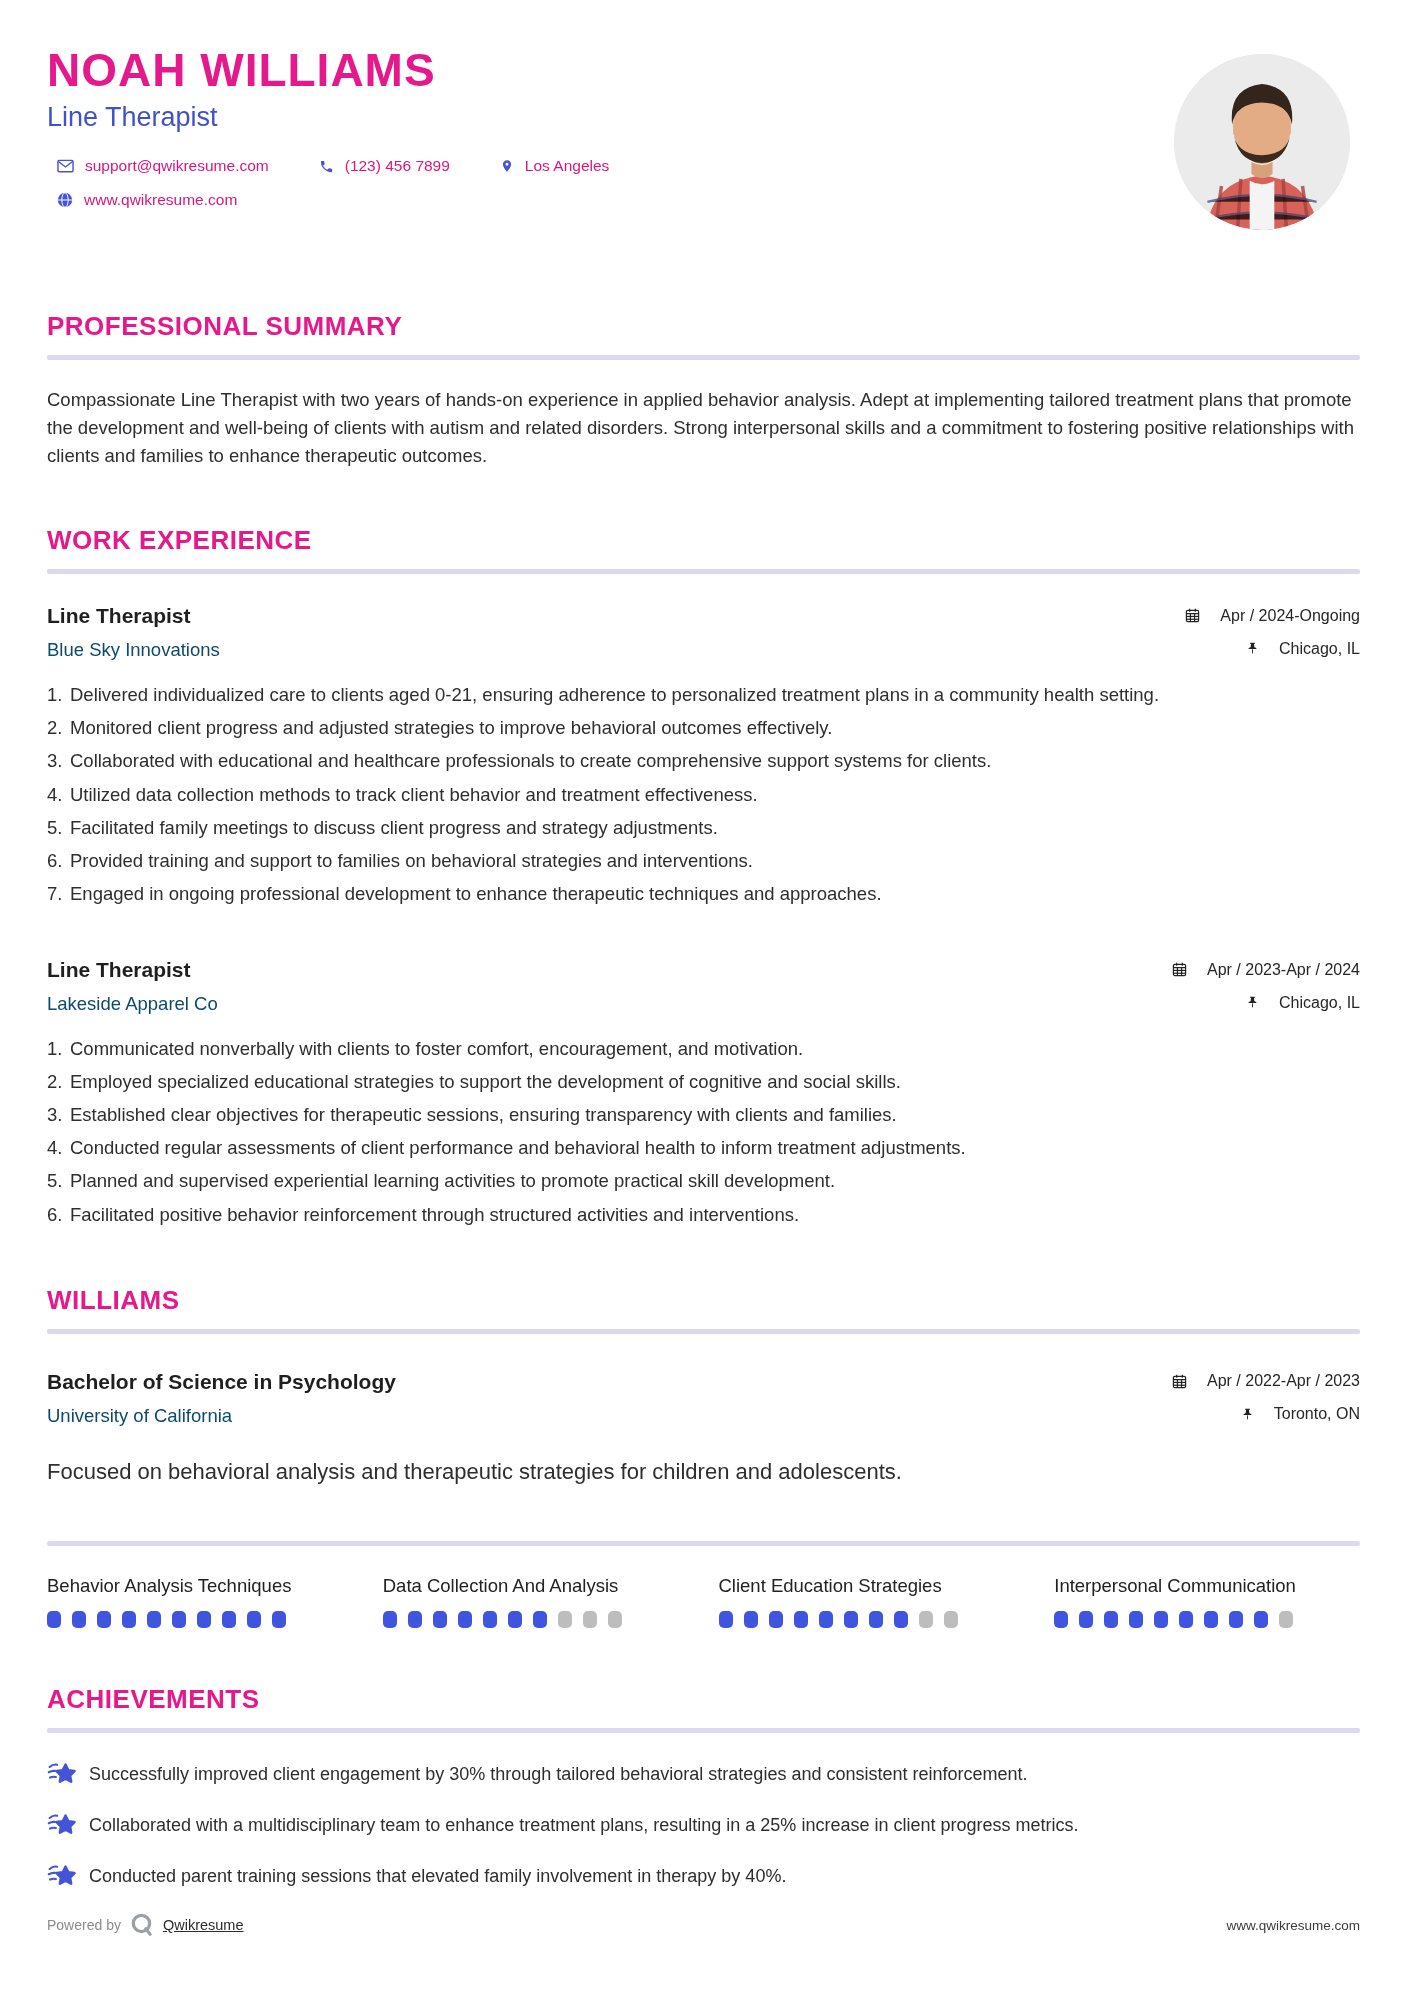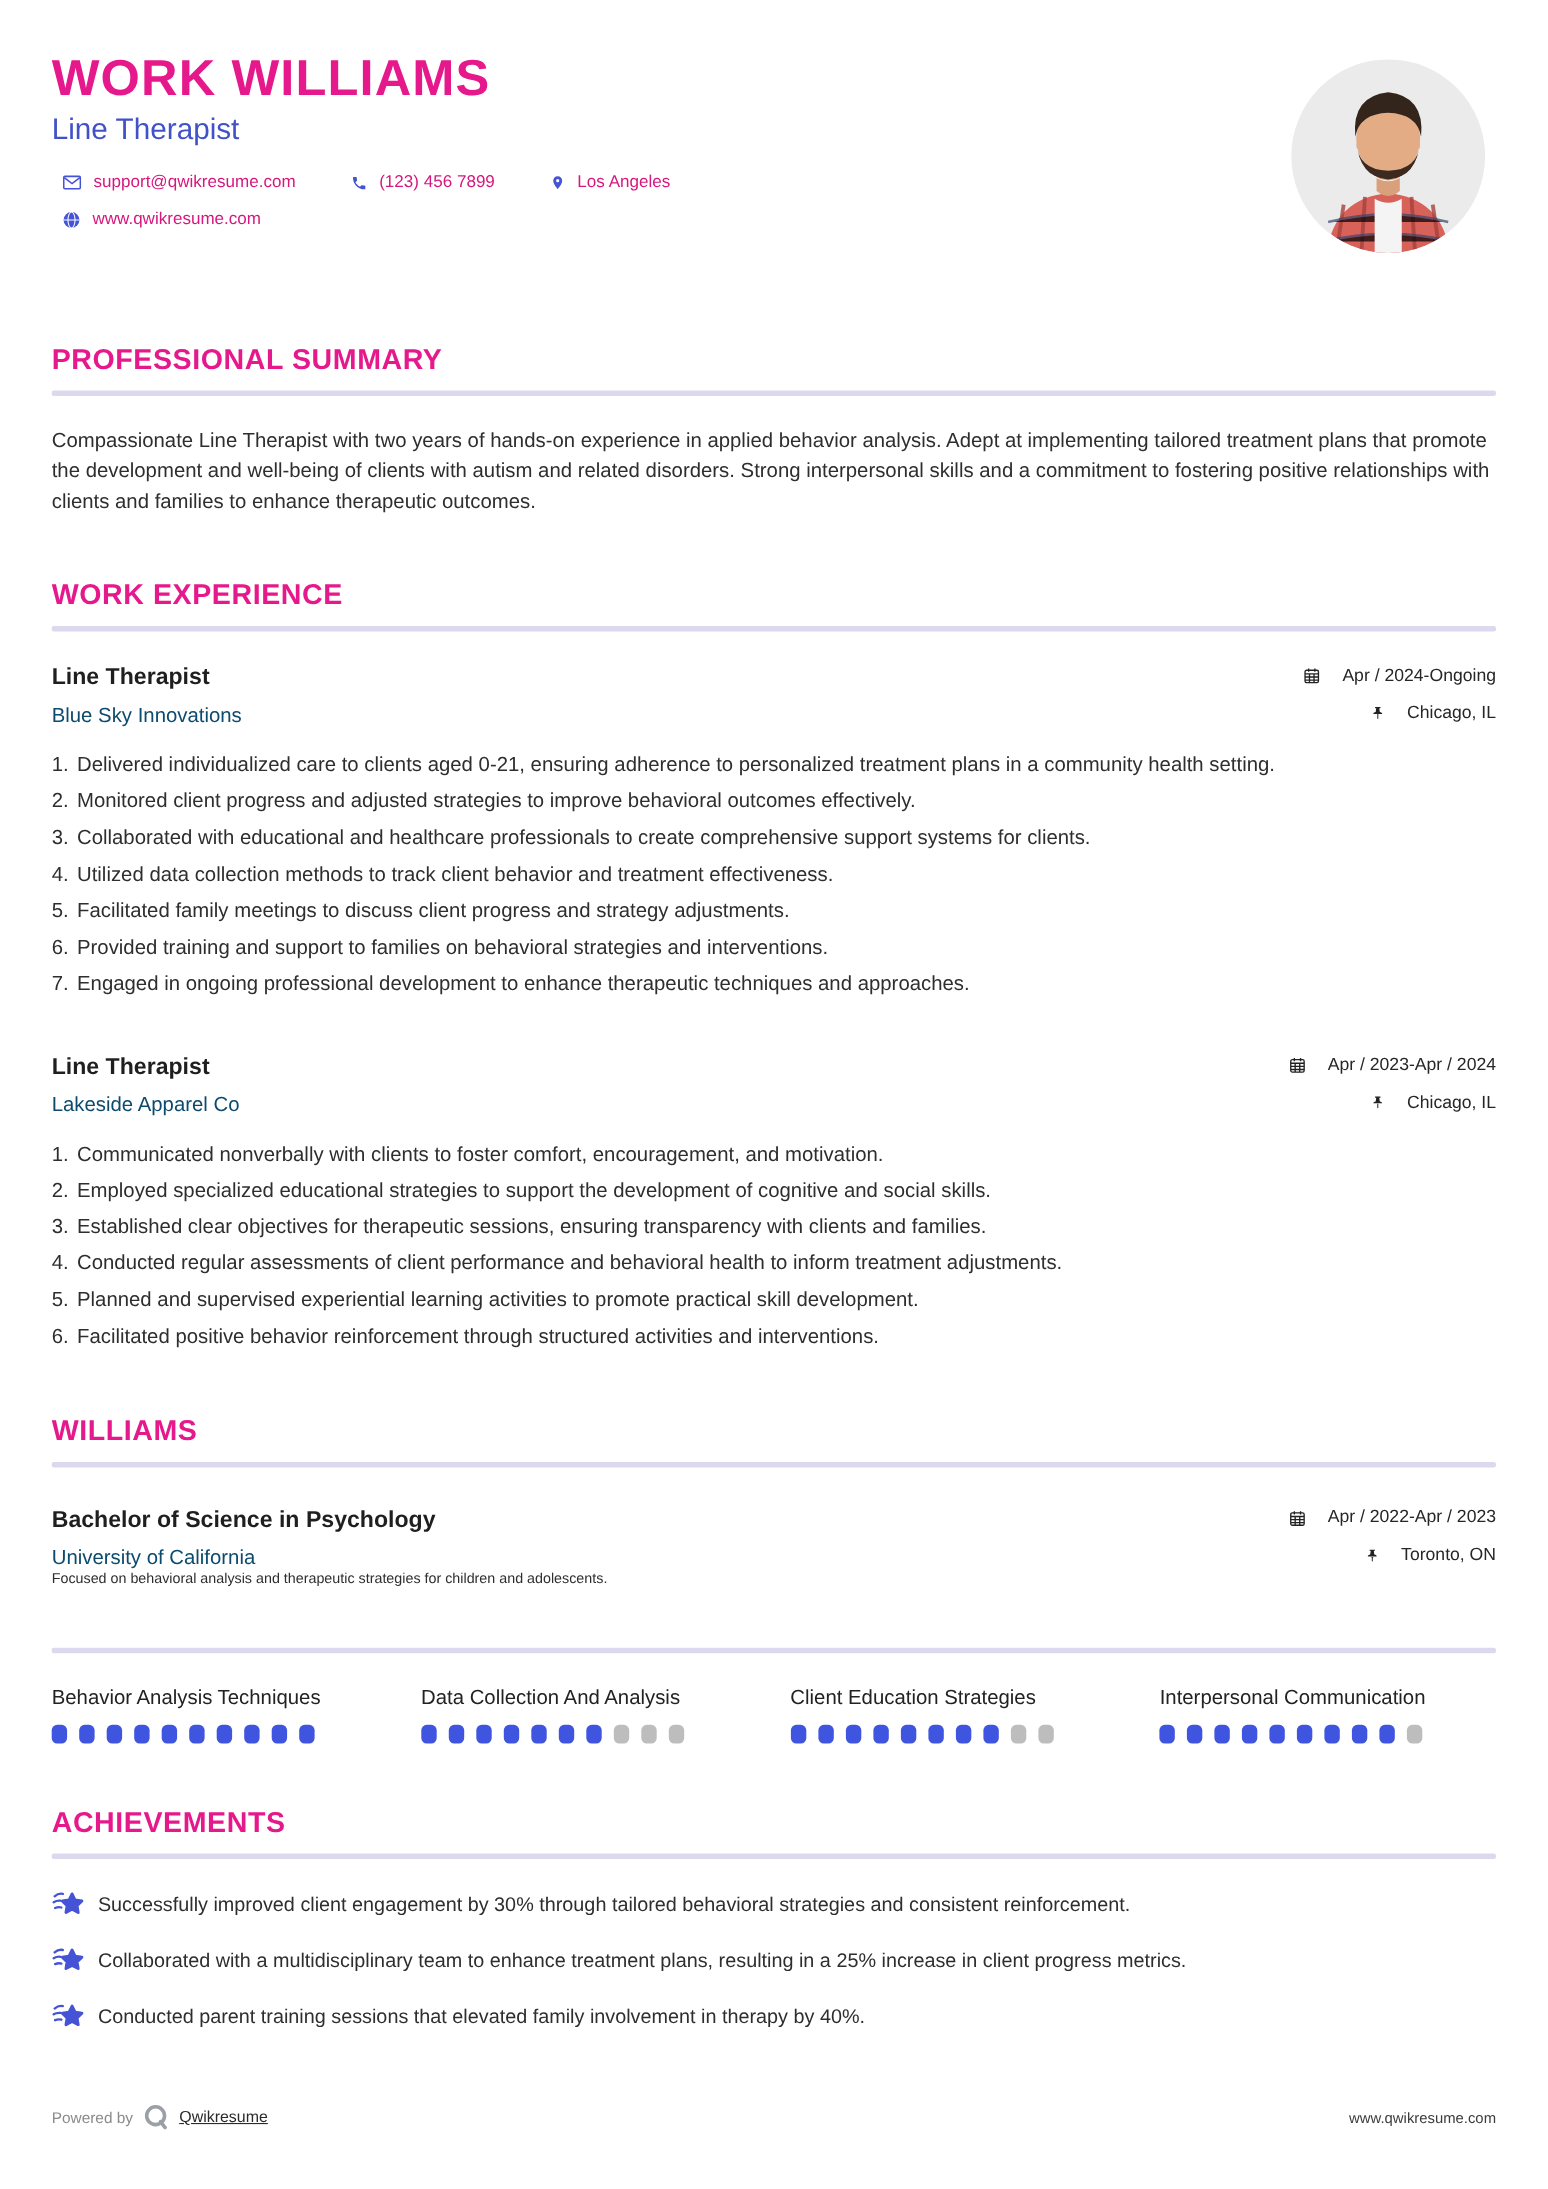--- a/index.html
+++ b/index.html
@@ -32,21 +32,21 @@
   .job:first-child { margin-top:30px; }
   .job + .job { margin-top:50px; }
   .row-split { display:flex; justify-content:space-between; align-items:baseline; }
   .job-title { font-size:21px; font-weight:700; color:#1f1f1f; }
   .company { font-size:18.5px; color:#0c4a6e; margin-top:11px; }
   .meta { display:flex; align-items:center; gap:20px; font-size:16px; color:#262626; white-space:nowrap; }
   .meta svg { display:block; }
   ol.bullets { margin-top:20px; list-style:none; }
   ol.bullets li { position:relative; padding-left:23px; font-size:18.5px; line-height:1.52; color:#2e2e2e; margin-top:5px; }
   ol.bullets li .num { position:absolute; left:0; top:0; }
-  .edu-desc { font-size:13px; color:#2e2e2e; margin-top:0; }
+  .edu-desc { font-size:22px; color:#2e2e2e; margin-top:32px; }
 
   
   .skills-grid { display:grid; grid-template-columns:repeat(4, 1fr); column-gap:30px; margin-top:28px; }
   .skill-label { font-size:18.5px; color:#222; line-height:1.35; }
   .dots { display:flex; gap:11px; margin-top:12px; }
   .dot { width:14px; height:17px; border-radius:5px; background:#bdbdbd; }
   .dot.on { background:#3f55df; }
 
   
   .ach-list { margin-top:28px; }
@@ -62,21 +62,21 @@
   .qlogo { width:26px; height:26px; }
   .brand { font-size:14.5px; color:#2b2b2b; text-decoration:underline; }
   .footer-site { font-size:13.5px; color:#3c3c3c; }
 </style>
 </head>
 <body>
 
 <div class="page">
 
   <header class="hdr">
-    <h1 class="name">WORK WILLIAMS</h1>
+    <h1 class="name">NOAH WILLIAMS</h1>
     <div class="title">Line Therapist</div>
 
     <div class="contact-row">
       <span class="contact-item">
         <span>
           <svg width="17" height="14" viewBox="0 0 18 14" fill="none" stroke="#4553d6" stroke-width="1.5">
               <rect x="1" y="1" width="16" height="12" rx="1.2"></rect>
               <path d="M1.5 2.2l7.5 5.8 7.5-5.8"></path>
             </svg>
         </span>

